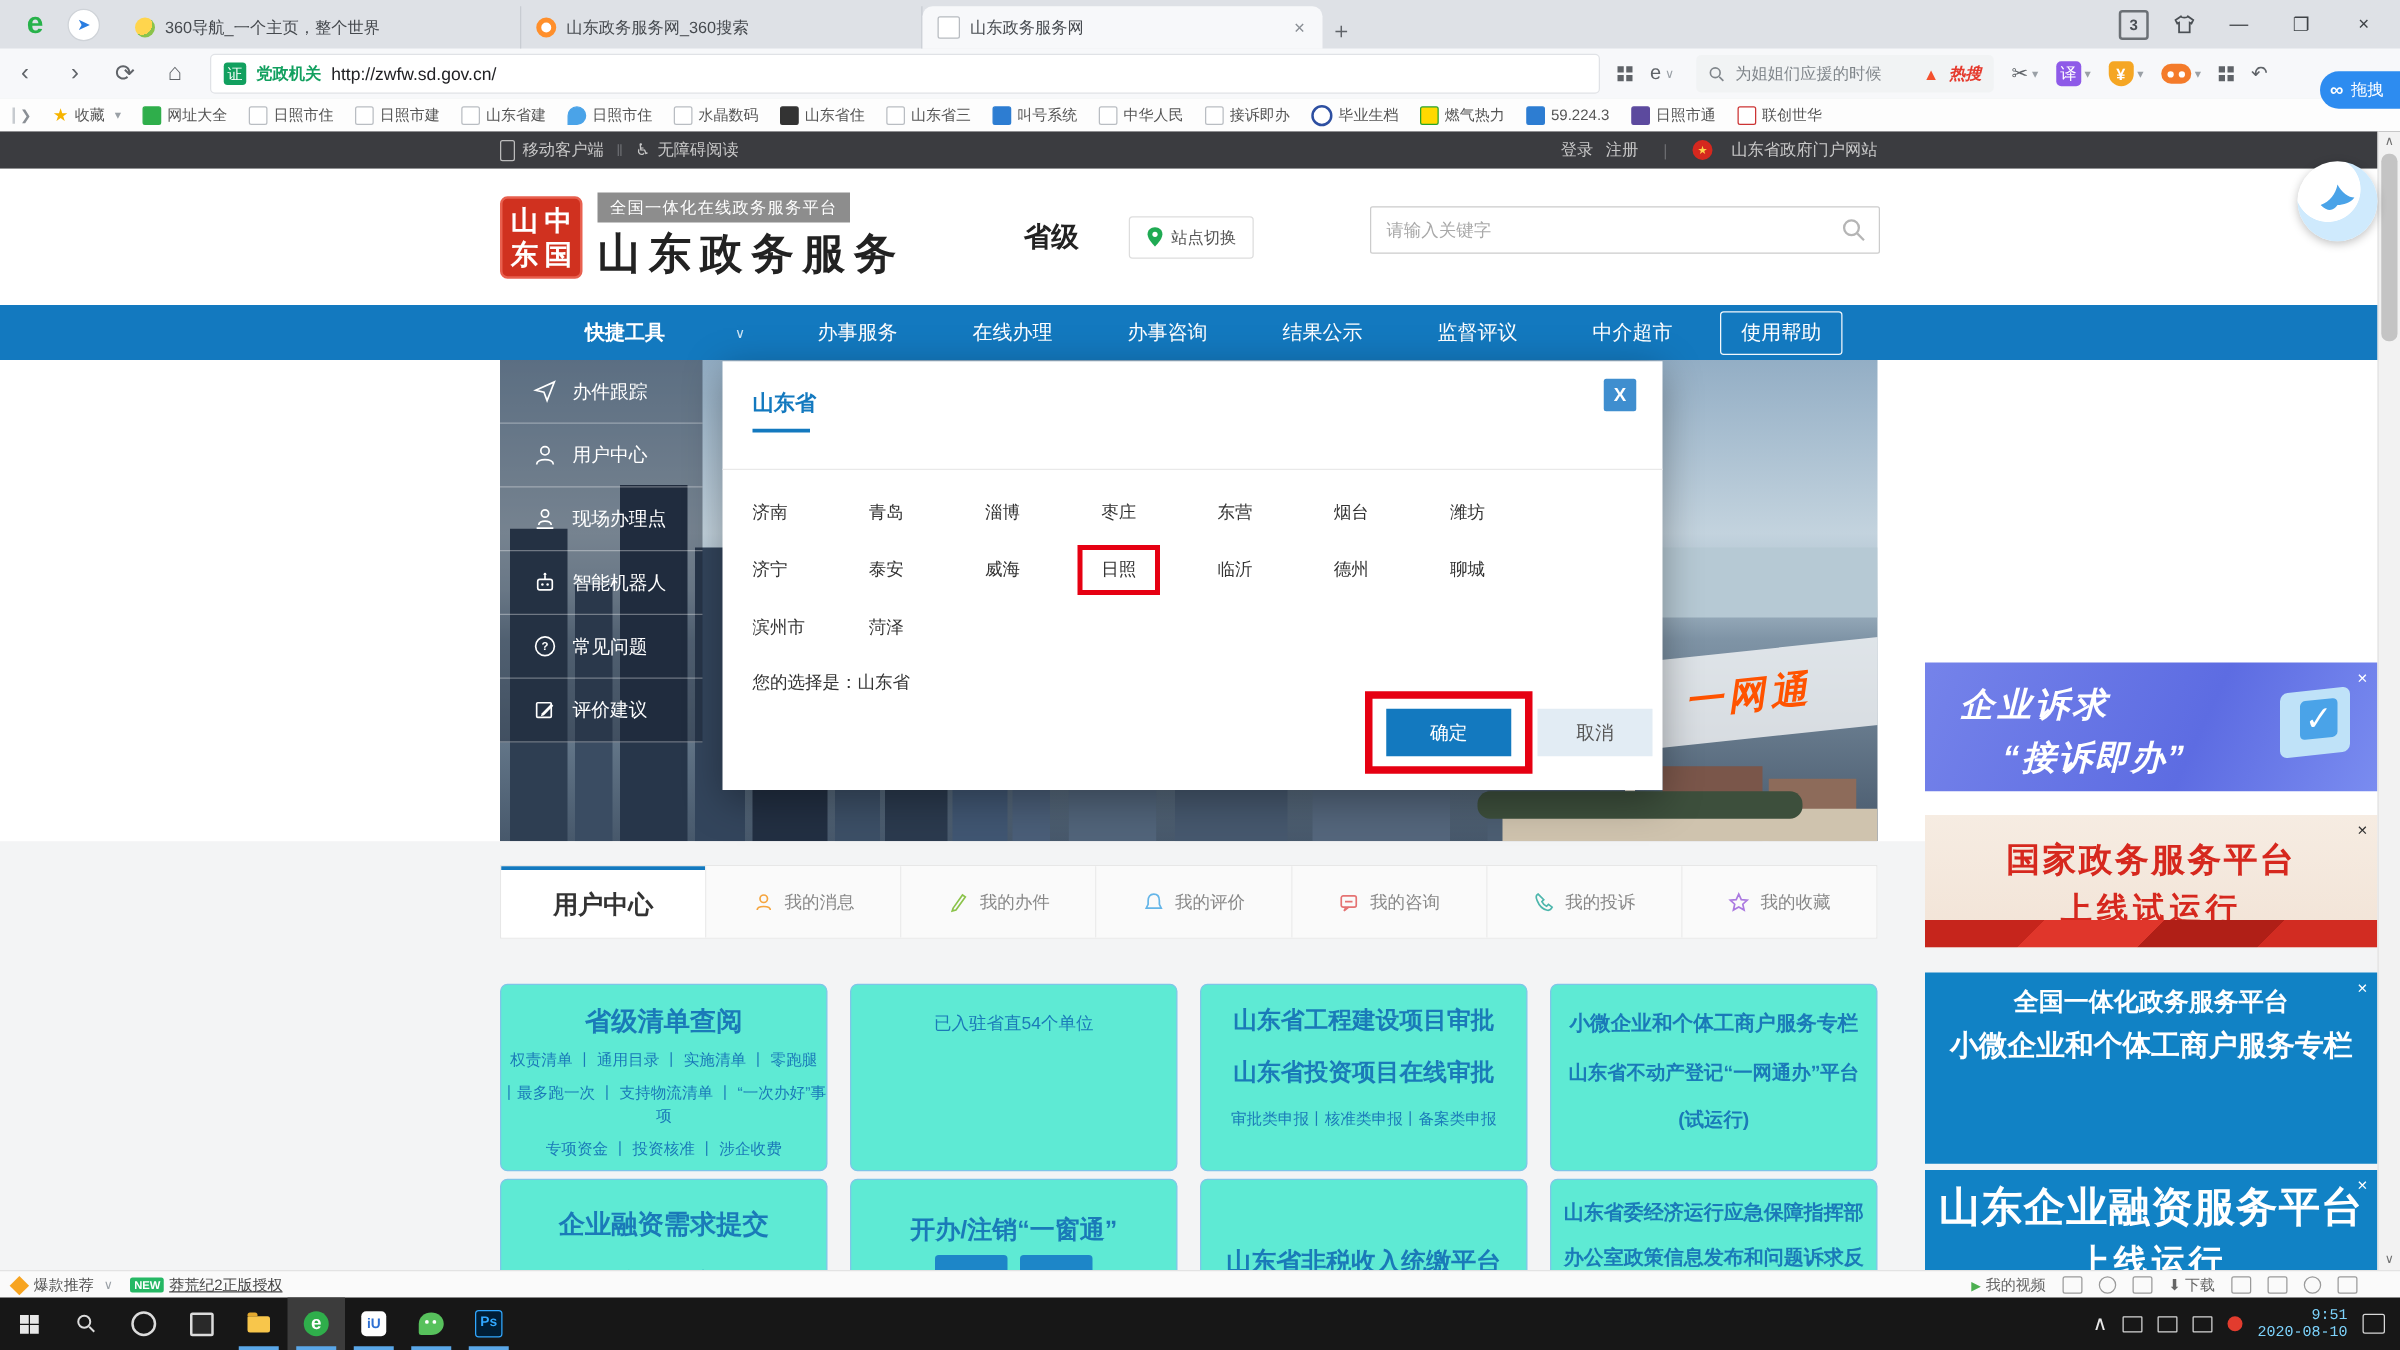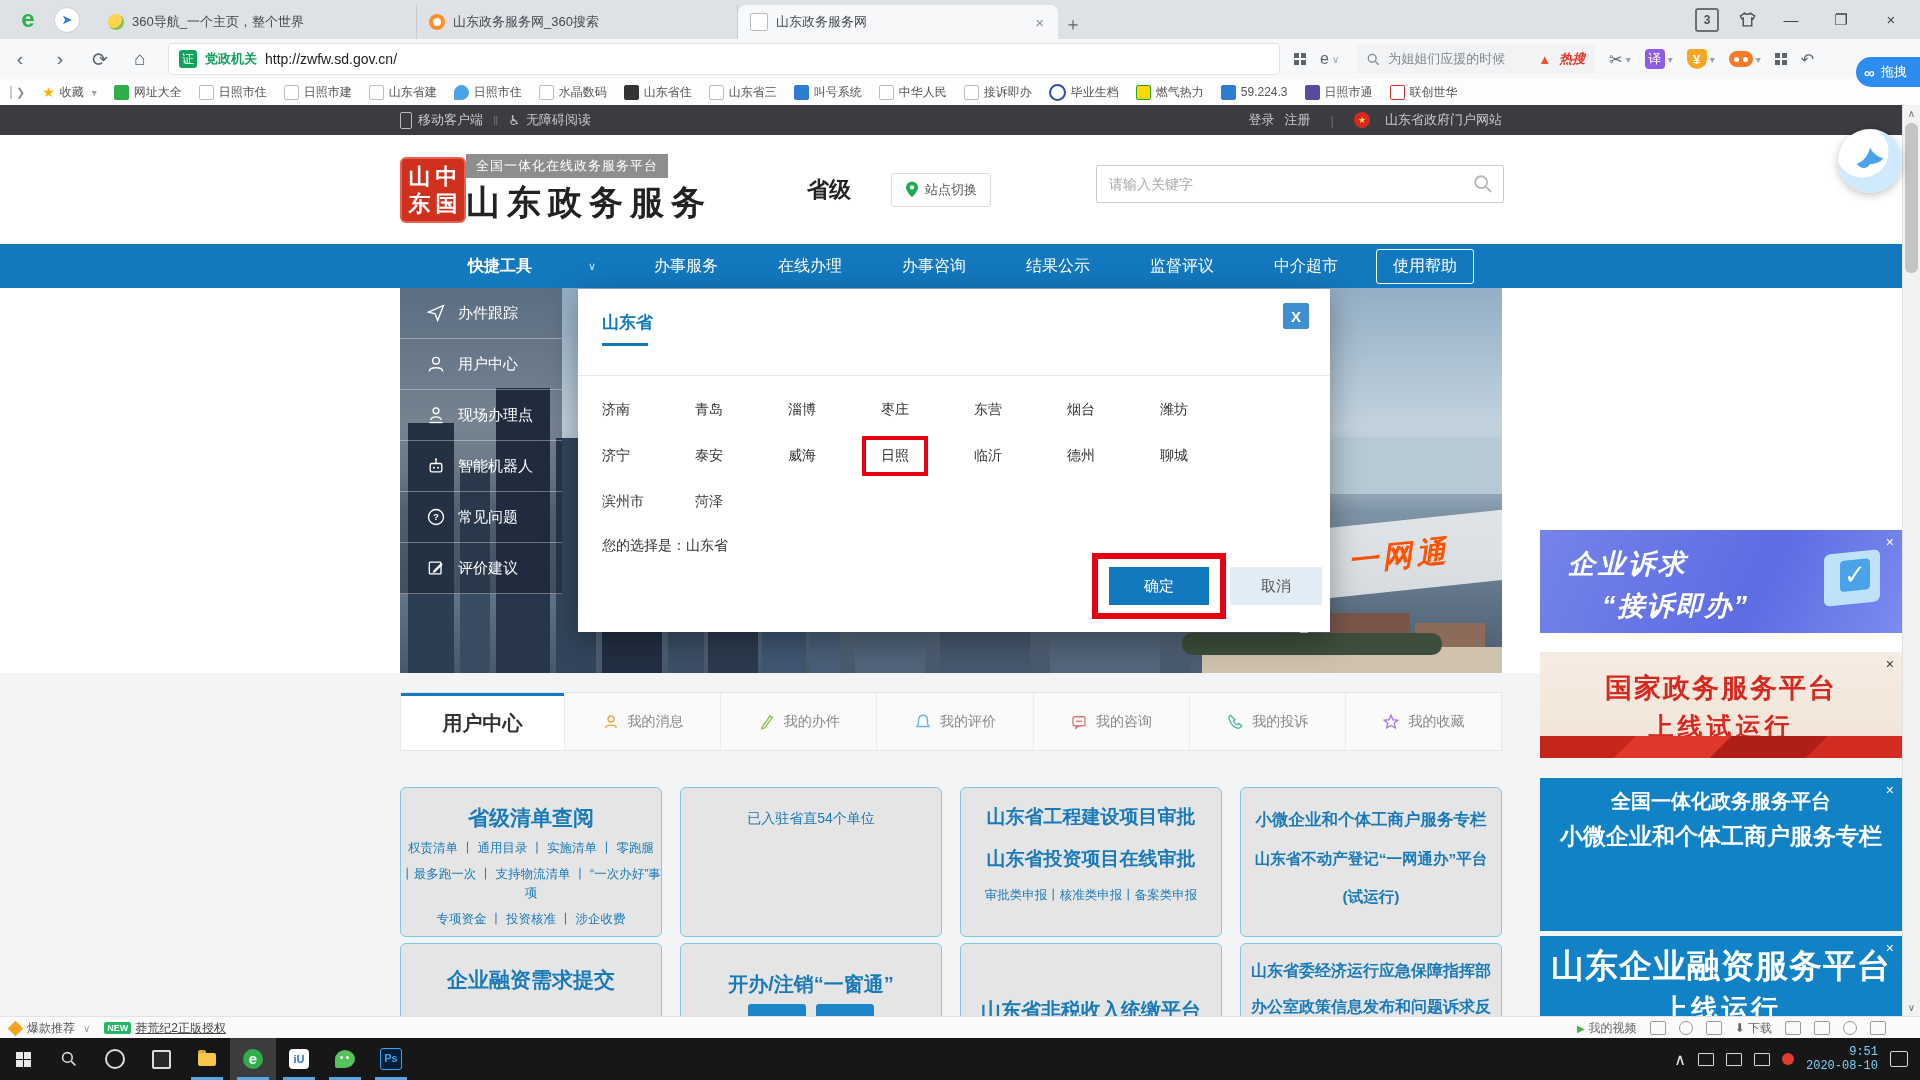--- a/index.html
+++ b/index.html
@@ -62,21 +62,21 @@
   .webpage{position:absolute;left:0;top:105px;width:1920px;height:911px;background:#fff;overflow:hidden;}
   .strip{position:absolute;left:0;top:0;width:100%;height:30px;background:#3b3c40;color:#c9c9c9;font-size:13px;}
   .strip .in,.hdr .in{position:absolute;left:400px;width:1102px;height:100%;display:flex;align-items:center;}
   .strip .right{margin-left:auto;display:flex;align-items:center;gap:10px;}
   .phoneico{width:10px;height:15px;border:1px solid #bbb;border-radius:2px;margin-right:6px;}
   .sep{color:#6a6b6f;margin:0 10px;}
   .emblem{width:16px;height:16px;border-radius:50%;background:#d5281e;color:#ffd24a;font-size:9px;display:flex;align-items:center;justify-content:center;margin-right:5px;}
   .hdr{position:absolute;left:0;top:30px;width:100%;height:109px;background:#fff;}
   .seal{width:66px;height:66px;background:#d0311f;border-radius:6px;padding:4px;box-sizing:border-box;display:grid;grid-template-columns:1fr 1fr;border:2px solid #e8604f;}
   .seal span{color:#fff;font-size:22px;font-weight:bold;text-align:center;line-height:27px;font-family:"Liberation Serif","DejaVu Serif",serif;}
-  .brandbox{margin-left:0;}
+  .brandbox{margin-left:12px;}
   .brand-badge{display:inline-block;background:#8d8d8d;color:#fff;font-size:13px;padding:3px 10px;letter-spacing:1px;}
   .brand-title{font-size:34px;font-weight:bold;color:#222;letter-spacing:7px;margin-top:2px;font-family:"Liberation Serif","DejaVu Serif",serif;}
   .lvl{font-size:22px;font-weight:bold;color:#222;margin-left:95px;}
   .siteswitch{display:flex;align-items:center;gap:6px;margin-left:40px;background:#fff;border:1px solid #ddd;border-radius:3px;padding:7px 13px;font-size:13px;color:#555;}
   .hdr-search{position:absolute;left:1096px;top:30px;width:406px;height:36px;border:1px solid #ccc;border-radius:2px;display:flex;align-items:center;background:#fff;}
   .hdr-search input{flex:1;border:none;outline:none;padding:0 12px;font-size:14px;color:#333;background:transparent;font-family:inherit;}
   .hdr-search input::placeholder{color:#a9a9a9;}
   .mainnav{position:absolute;left:0;top:139px;width:100%;height:44px;background:#1379bf;}
   .mainnav .in{position:absolute;left:400px;width:1102px;height:44px;display:flex;align-items:center;color:#fff;font-size:16px;}
   .nav-quick{width:120px;padding-left:68px;font-weight:bold;}
@@ -107,21 +107,21 @@
   .m-selection{position:absolute;left:24px;top:248px;font-size:14px;color:#333;}
   .confirm-frame{position:absolute;left:514px;top:264px;border:6px solid #e60012;padding:8px 11px;}
   .btn-confirm{width:100px;height:38px;background:#1379bf;color:#fff;font-size:15px;display:flex;align-items:center;justify-content:center;}
   .btn-cancel{position:absolute;left:652px;top:278px;width:92px;height:38px;background:#e2ecf4;color:#555;font-size:15px;display:flex;align-items:center;justify-content:center;}
   
   .graybg{position:absolute;left:0;top:568px;width:100%;height:343px;background:#f3f4f5;}
   .uc{position:absolute;left:400px;top:587px;width:1102px;height:59px;display:flex;background:#fff;border:1px solid #e7e7e7;box-sizing:border-box;}
   .uc-main{width:163px;border-top:3px solid #1379bf;background:#fff;display:flex;align-items:center;justify-content:center;font-size:20px;font-weight:bold;color:#333;}
   .uc-tab{flex:1;border-left:1px solid #ececec;background:#fafafa;display:flex;align-items:center;justify-content:center;gap:8px;font-size:14px;color:#888;}
   
-  .card{position:absolute;width:262px;height:150px;background:#e5e5e5;border:1px solid #7ec5e8;border-radius:6px;box-sizing:border-box;text-align:center;color:#1a7ab8;overflow:hidden;}
+  .card{position:absolute;width:262px;height:150px;background:#5eead4;border:1px solid #7ec5e8;border-radius:6px;box-sizing:border-box;text-align:center;color:#1a7ab8;overflow:hidden;}
   .card .t{font-size:21px;font-weight:bold;margin-top:16px;line-height:28px;}
   .card .t2{font-size:19px;font-weight:bold;line-height:30px;}
   .card .ln{font-size:12.5px;margin-top:7px;line-height:19px;}
   .card .sub{font-size:14px;margin-top:22px;}
   .chip{display:inline-block;width:58px;height:16px;background:#1d86c8;border-radius:3px;margin:6px 5px 0;}
   
   .banner{position:absolute;left:1540px;width:362px;overflow:hidden;}
   .bn-close{position:absolute;right:8px;top:4px;color:#fff;font-size:14px;z-index:5;}
   .b1{top:425px;height:103px;background:linear-gradient(115deg,#7583ea,#5d6ce2 60%,#7a8cf0);color:#fff;}
   .b1 .l1{margin:16px 0 0 28px;font-size:27px;font-weight:bold;font-style:italic;letter-spacing:3px;}

